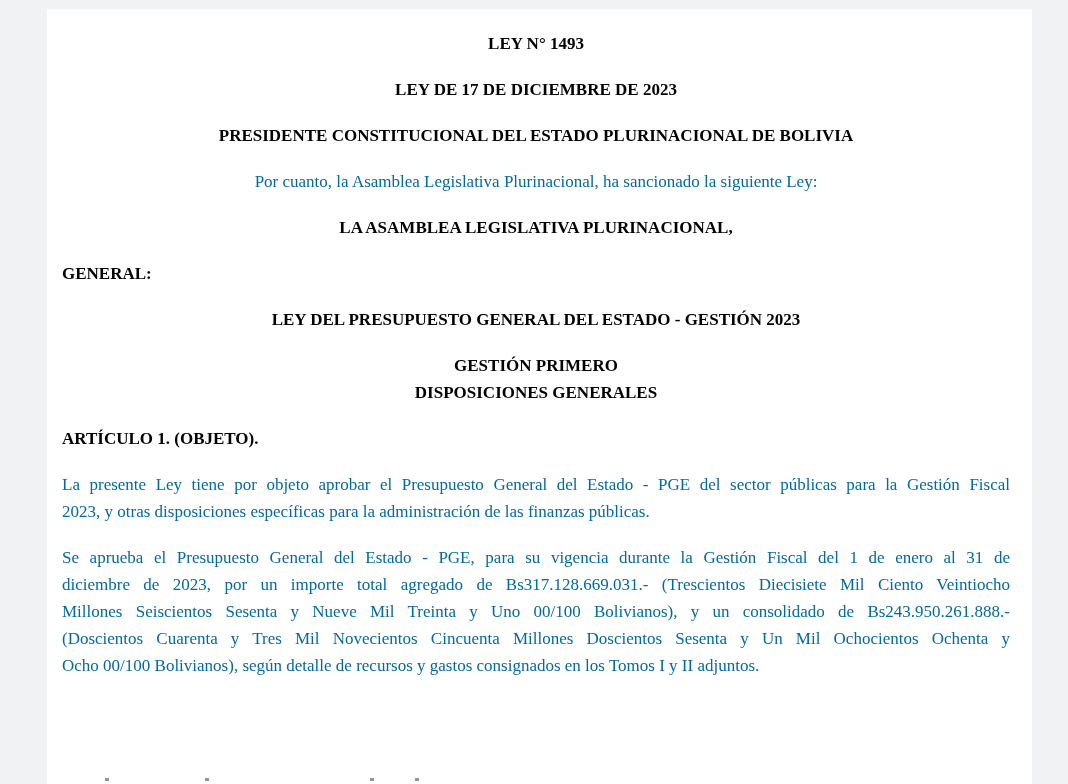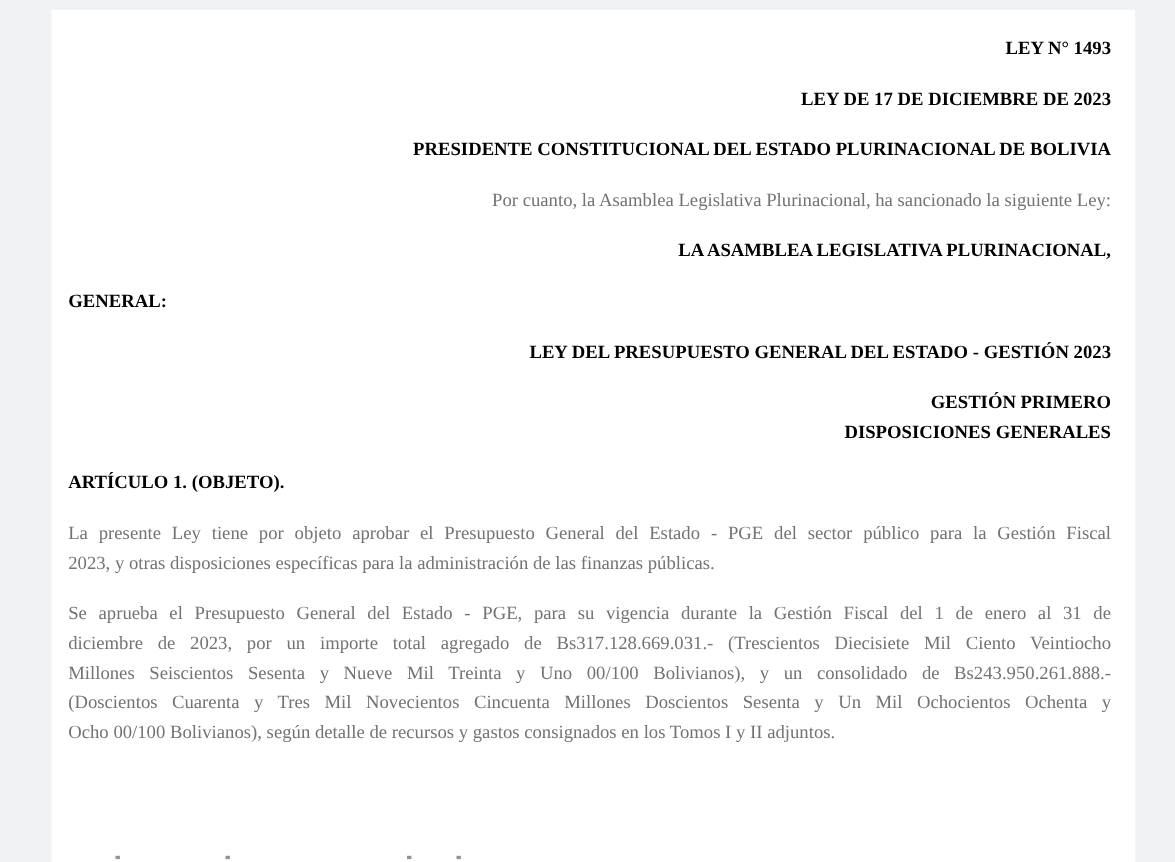--- a/index.html
+++ b/index.html
@@ -25,23 +25,23 @@
     height: 900px;
     background: #ffffff;
     box-sizing: border-box;
     padding: 21px 22px 40px 15px;
     color: #000000;
     font-size: 17px;
     line-height: 27px;
   }
   .block { margin: 0 0 19px 0; }
   .block:last-child { margin-bottom: 0; }
-  .center { text-align: right; }
+  .center { text-align: center; }
   .bold { font-weight: bold; }
-  .body-text { color: #737373; }
+  .body-text { color: #0369a1; }
   .line { text-align: justify; text-align-last: left; overflow: hidden; height: 27px; white-space: nowrap; }
   .line.justified { text-align-last: justify; white-space: normal; }
   
   .clipped-mark {
     position: absolute;
     width: 4px;
     height: 3px;
     background: #3a3a3a;
     opacity: 0.55;
     bottom: 3px;
@@ -73,21 +73,21 @@
     <div class="block center bold">LEY DEL PRESUPUESTO GENERAL DEL ESTADO - GESTIÓN 2023</div>
 
     <div class="block">
       <div class="center bold">GESTIÓN PRIMERO</div>
       <div class="center bold">DISPOSICIONES GENERALES</div>
     </div>
 
     <div class="block bold">ARTÍCULO 1. (OBJETO).</div>
 
     <div class="block body-text">
-      <div class="line justified">La presente Ley tiene por objeto aprobar el Presupuesto General del Estado - PGE del sector público para la Gestión Fiscal</div>
+      <div class="line justified">La presente Ley tiene por objeto aprobar el Presupuesto General del Estado - PGE del sector públicas para la Gestión Fiscal</div>
       <div class="line">2023, y otras disposiciones específicas para la administración de las finanzas públicas.</div>
     </div>
 
 
     <div class="block body-text">
       <div class="line justified">Se aprueba el Presupuesto General del Estado - PGE, para su vigencia durante la Gestión Fiscal del 1 de enero al 31 de</div>
       <div class="line justified">diciembre de 2023, por un importe total agregado de Bs317.128.669.031.- (Trescientos Diecisiete Mil Ciento Veintiocho</div>
       <div class="line justified">Millones Seiscientos Sesenta y Nueve Mil Treinta y Uno 00/100 Bolivianos), y un consolidado de Bs243.950.261.888.-</div>
       <div class="line justified">(Doscientos Cuarenta y Tres Mil Novecientos Cincuenta Millones Doscientos Sesenta y Un Mil Ochocientos Ochenta y</div>
       <div class="line">Ocho 00/100 Bolivianos), según detalle de recursos y gastos consignados en los Tomos I y II adjuntos.</div>

